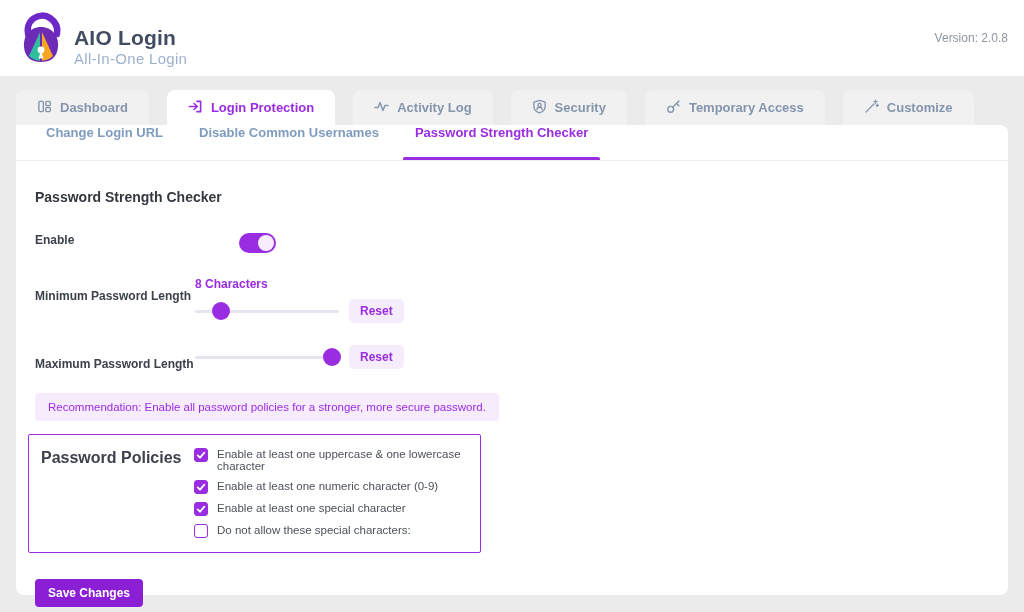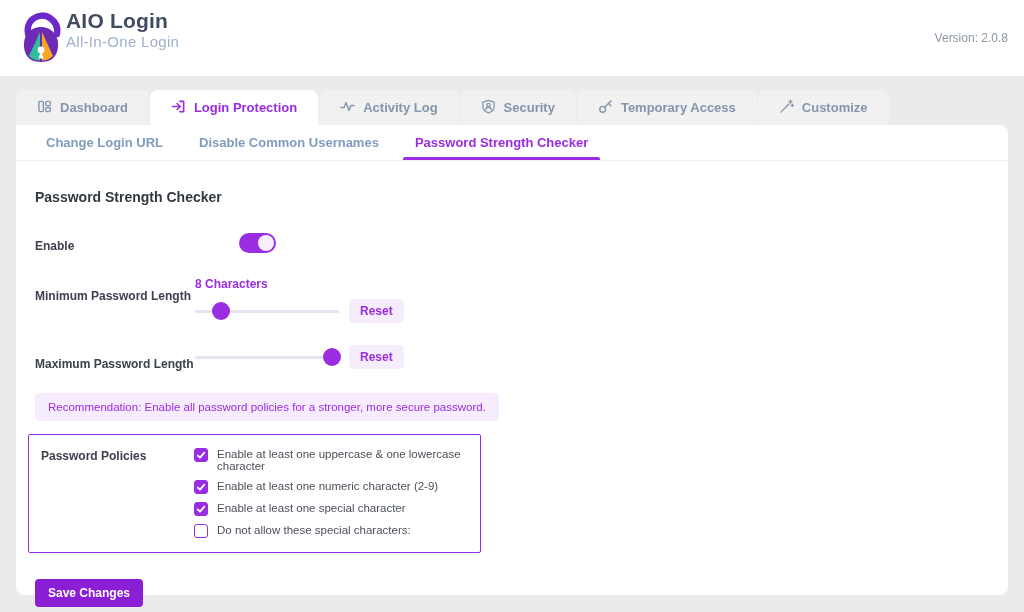--- a/index.html
+++ b/index.html
@@ -9,29 +9,29 @@
     background:var(--page-bg,#ebebec);
     color:var(--text-dark,#333846);
     overflow:hidden;
   }
   
   .header {
     height:76px; background:#ffffff;
     display:flex; align-items:center; justify-content:space-between;
     padding:0 16px;
   }
-  .brand { display:flex; align-items:flex-start; gap:0; }
+  .brand { display:flex; align-items:flex-end; gap:8px; }
   .brand svg { display:block; }
   .brand-text { display:flex; flex-direction:column; line-height:1; }
   .brand-title { font-size:21px; font-weight:700; color:#414b61; letter-spacing:.2px; }
   .brand-sub { font-size:15px; color:#9db1cc; margin-top:3px; letter-spacing:.3px; }
   .version { font-size:12px; color:#8c96a1; }
 
   
-  .tabbar { display:flex; gap:1px; margin:14px 16px 0 16px;align-items:center; }
+  .tabbar { display:flex; gap:18px; margin:14px 16px 0 16px;align-items:center; }
   .tab {
     display:flex; align-items:center; gap:8px;
     height:35px; padding:0 21px;
     background:var(--tab-bg,#f1f1f2);
     border-radius:8px 8px 0 0;
     font-size:13px; font-weight:600;
     color:var(--tab-text,#8495ac);
     cursor:pointer; white-space:nowrap;
   }
   .tab svg { flex-shrink:0; }
@@ -40,36 +40,36 @@
   
   .card {
     margin:0 16px; background:#ffffff; border-radius:0 8px 8px 8px;
     height:470px;
   }
   .subtabs {
     display:flex; align-items:stretch; height:36px;
     border-bottom:1px solid #eef0f4; padding:0 18px;
   }
   .subtab {
-    display:flex; align-items:center; padding:0 12px; margin-right:12px;
+    display:flex; align-items:flex-start; padding:0 12px; margin-right:12px;
     font-size:13px; font-weight:600; color:var(--subtab-text,#7f9cbe);
     cursor:pointer; position:relative; white-space:nowrap;
   }
   .subtab.active { color:var(--accent,#9a2ce1); }
   .subtab.active::after {
     content:""; position:absolute; left:0; right:0; bottom:0;
     height:3px; background:var(--accent,#9a2ce1); border-radius:2px 2px 0 0;
   }
 
   
   .content { padding:28px 20px 0 19px; }
   .page-title { font-size:14px; font-weight:700; color:#32383f; margin-bottom:28px; }
   .form-row { display:flex; margin-bottom:22px; }
   .form-label { width:160px; flex-shrink:0; font-size:12px; font-weight:700; color:#3c414c; }
-  .row-enable { align-items:flex-end; margin-bottom:24px;gap:44px; }
+  .row-enable { align-items:flex-start; margin-bottom:24px;gap:44px; }
 
   
   .toggle {
     width:37px; height:20px; border-radius:10px;
     background:#cfcfd6; position:relative; cursor:pointer;
   }
   .toggle.on { background:var(--accent,#9a2ce1); }
   .toggle .knob {
     position:absolute; top:2px; left:2px; width:16px; height:16px;
     border-radius:50%; background:var(--knob,#f8edfc);
@@ -106,21 +106,21 @@
     font-size:11.5px; color:var(--accent,#9a2ce1);
   }
   .banner b { font-weight:400; }
 
   
   .policies-box {
     width:453px; margin-left:-7px;
     border:1.5px solid var(--accent,#9a2ce1); border-radius:2px;
     padding:13px 0 6px 12px; display:flex;
   }
-  .policies-label { width:153px; flex-shrink:0; font-size:12px; font-weight:700; color:#3c414c; padding-top:1px; }
+  .policies-label { width:153px; flex-shrink:0; font-size:16px; font-weight:700; color:#3c414c; padding-top:1px; }
   .policy-list { display:flex; flex-direction:column; }
   .policy-row { display:flex; align-items:flex-start; margin-bottom:8px; cursor:pointer; }
   .checkbox {
     width:14px; height:14px; border-radius:3px; margin-right:9px;
     border:1.5px solid var(--accent,#9a2ce1); background:#ffffff;
     display:flex; align-items:center; justify-content:center; flex-shrink:0;
   }
   .policy-row .check-icon { display:none; }
   .policy-row.checked .checkbox { background:var(--accent,#9a2ce1); }
   .policy-row.checked .check-icon { display:block; }
@@ -292,21 +292,21 @@
           </span>
           <span class="policy-text">Enable at least one uppercase &amp; one lowercase character</span>
         </div>
 
         <div class="policy-row checked">
           <span class="checkbox">
             <svg class="check-icon" width="10" height="10" viewBox="0 0 12 12" fill="none" stroke="#ffffff" stroke-width="2.2" stroke-linecap="round" stroke-linejoin="round">
                 <path d="M2 6.5 L4.8 9.2 L10 3.2"></path>
               </svg>
           </span>
-          <span class="policy-text">Enable at least one numeric character (2-9)</span>
+          <span class="policy-text">Enable at least one numeric character (0-9)</span>
         </div>
 
         <div class="policy-row checked">
           <span class="checkbox">
             <svg class="check-icon" width="10" height="10" viewBox="0 0 12 12" fill="none" stroke="#ffffff" stroke-width="2.2" stroke-linecap="round" stroke-linejoin="round">
                 <path d="M2 6.5 L4.8 9.2 L10 3.2"></path>
               </svg>
           </span>
           <span class="policy-text">Enable at least one special character</span>
         </div>

